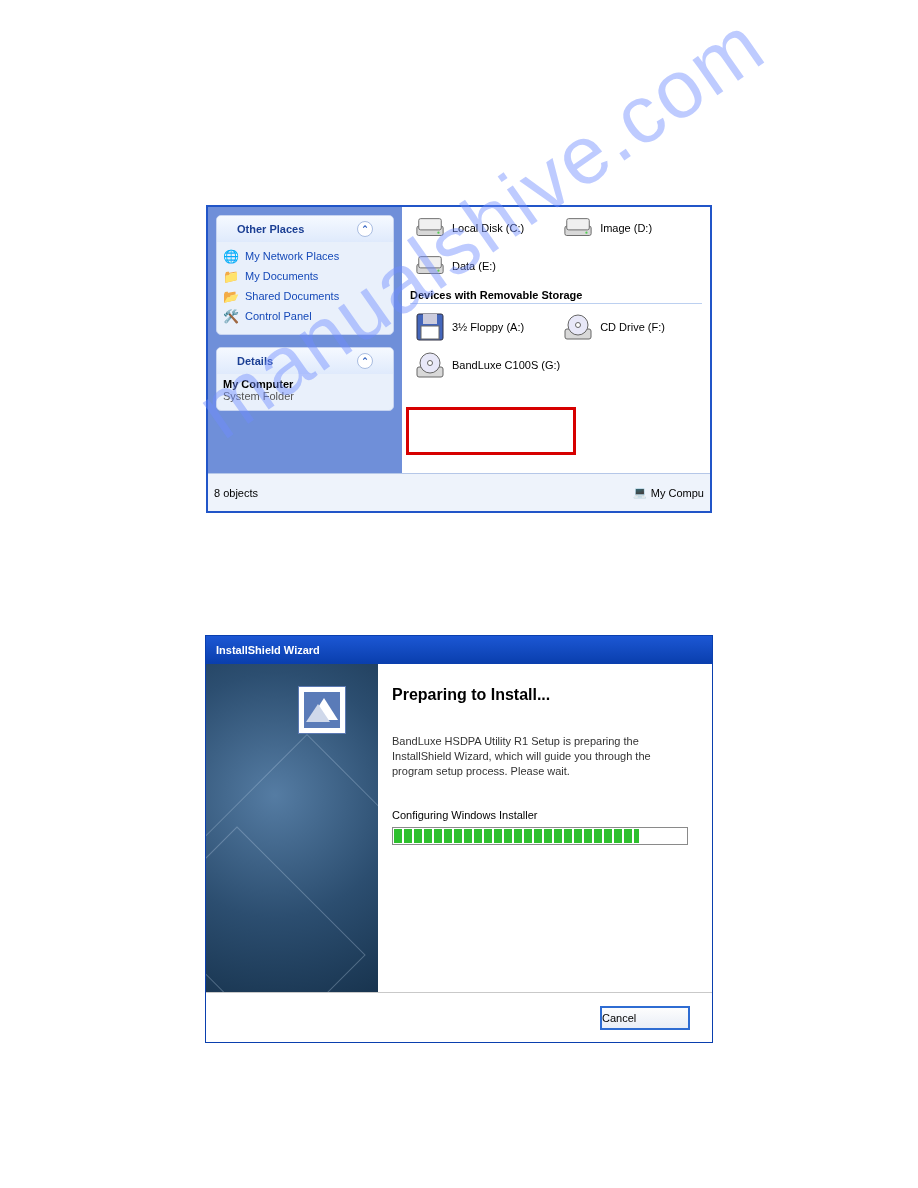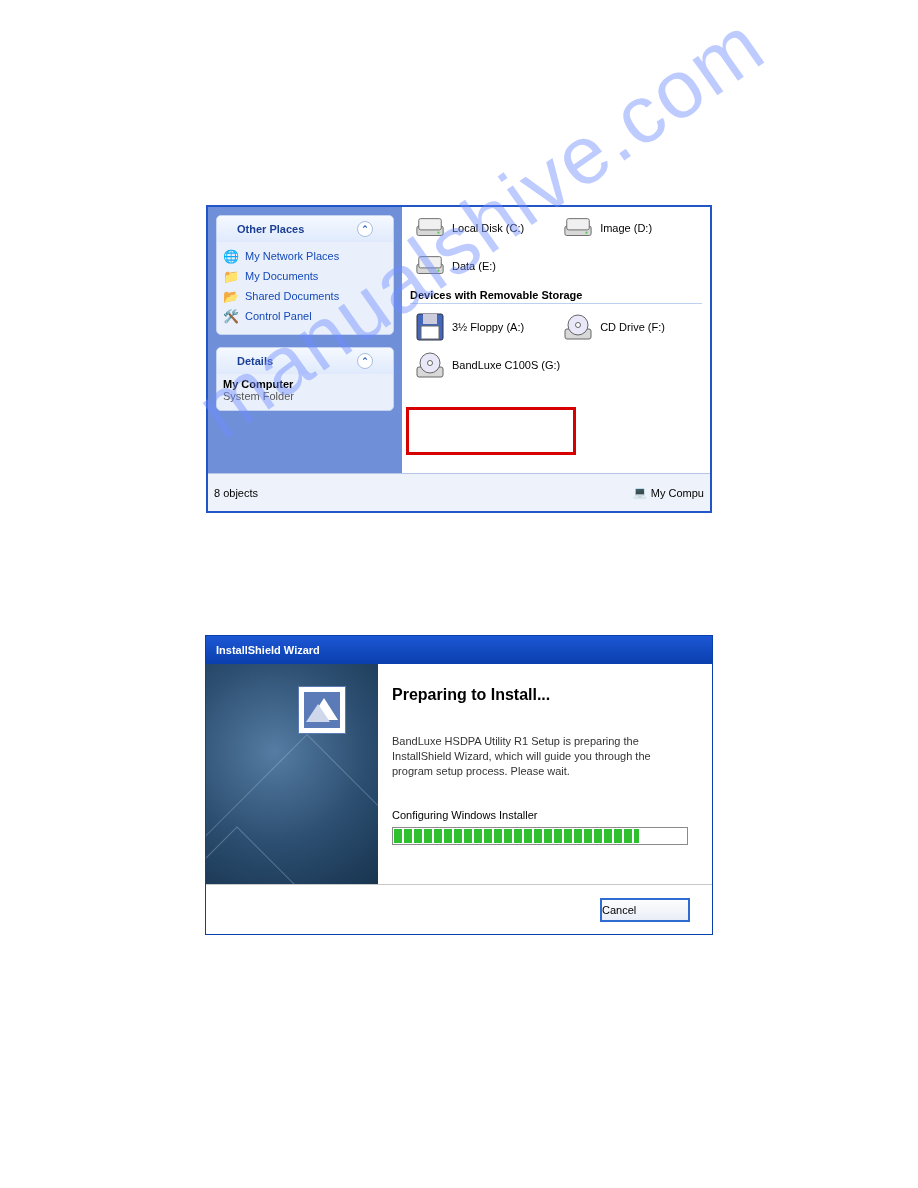--- a/index.html
+++ b/index.html
@@ -143,21 +143,21 @@
   .drv-svg { width: 30px; height: 24px; }
   .floppy-svg { width: 28px; height: 28px; }
   .cd-svg { width: 28px; height: 28px; }
 
   
   .wizard {
     position: absolute;
     top: 635px;
     left: 205px;
     width: 508px;
-    height: 300px;
+    height: 408px;
     border: 1px solid #0a3fae;
     background: #fff;
     display: flex;
     flex-direction: column;
   }
   .wiz-title {
     height: 28px;
     background: linear-gradient(#1c57d4,#0a3fae);
     color: #fff;
     font-weight: bold;

